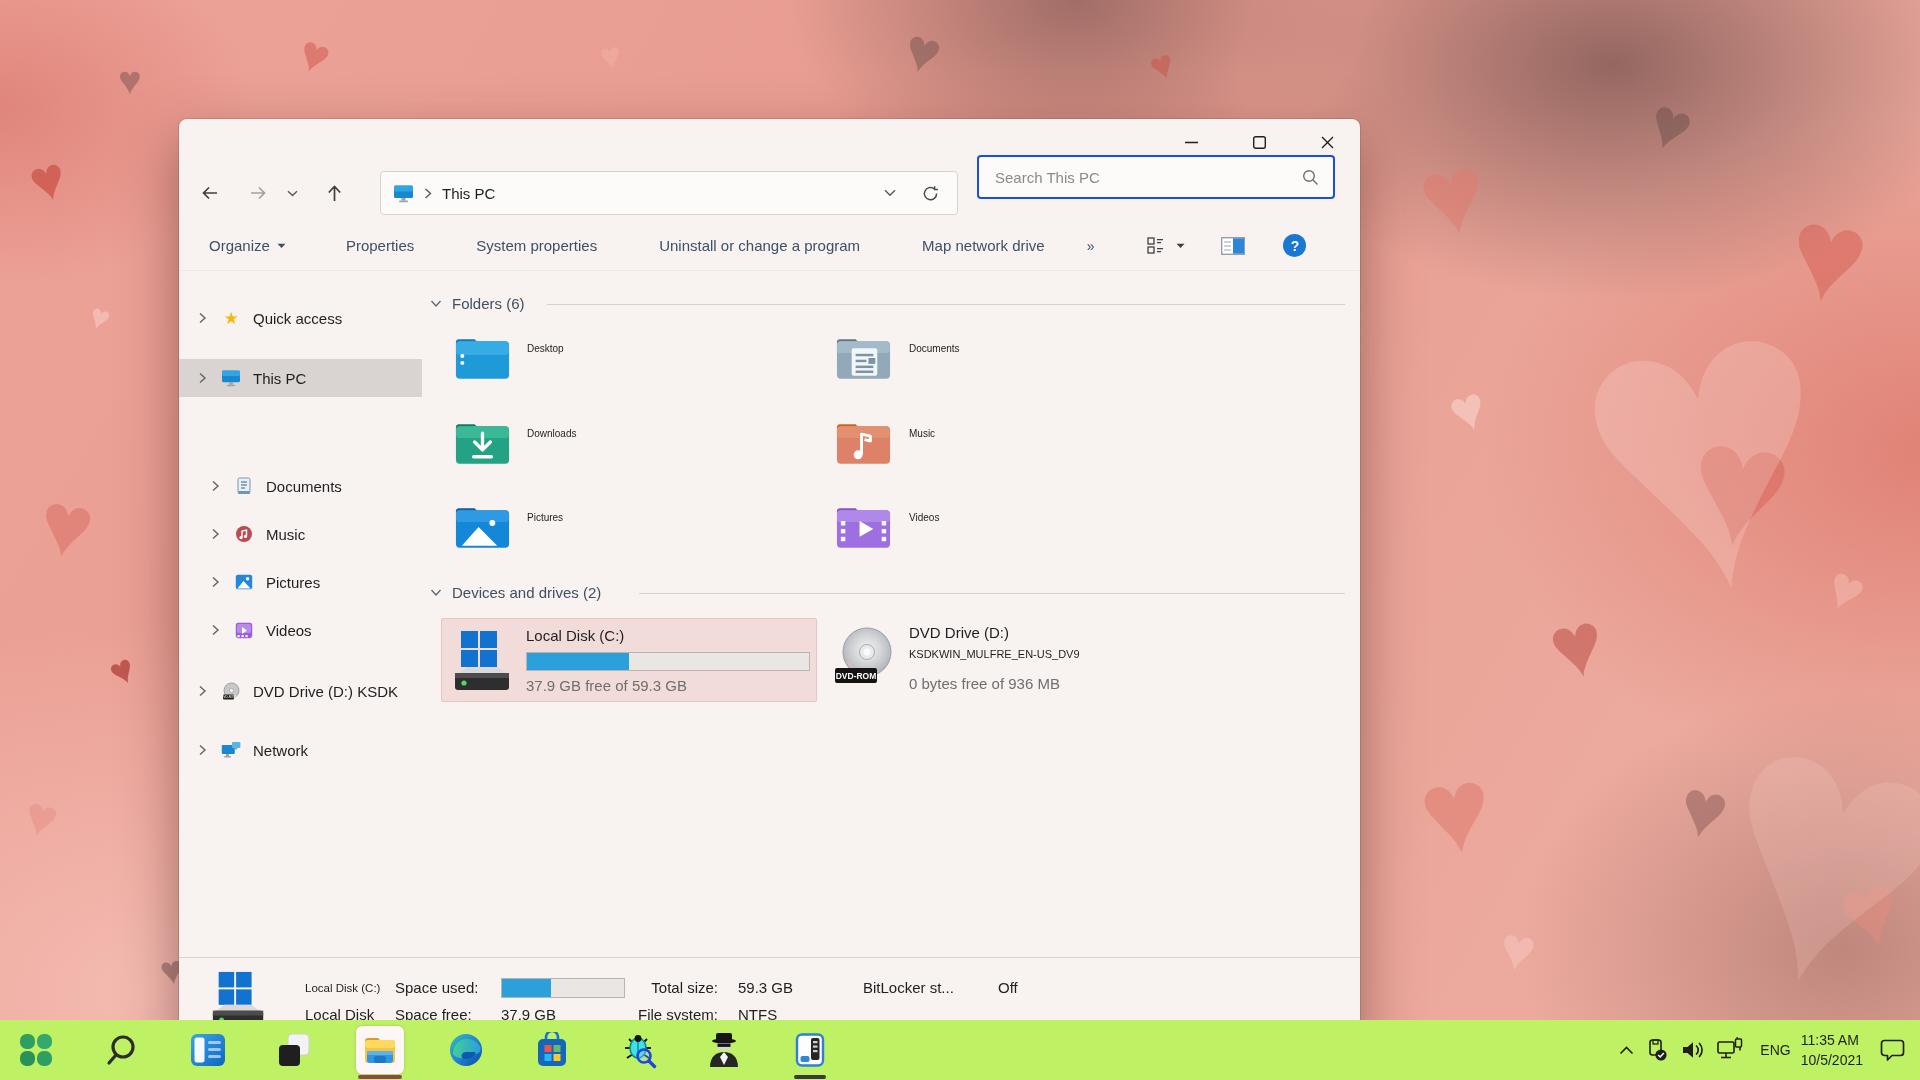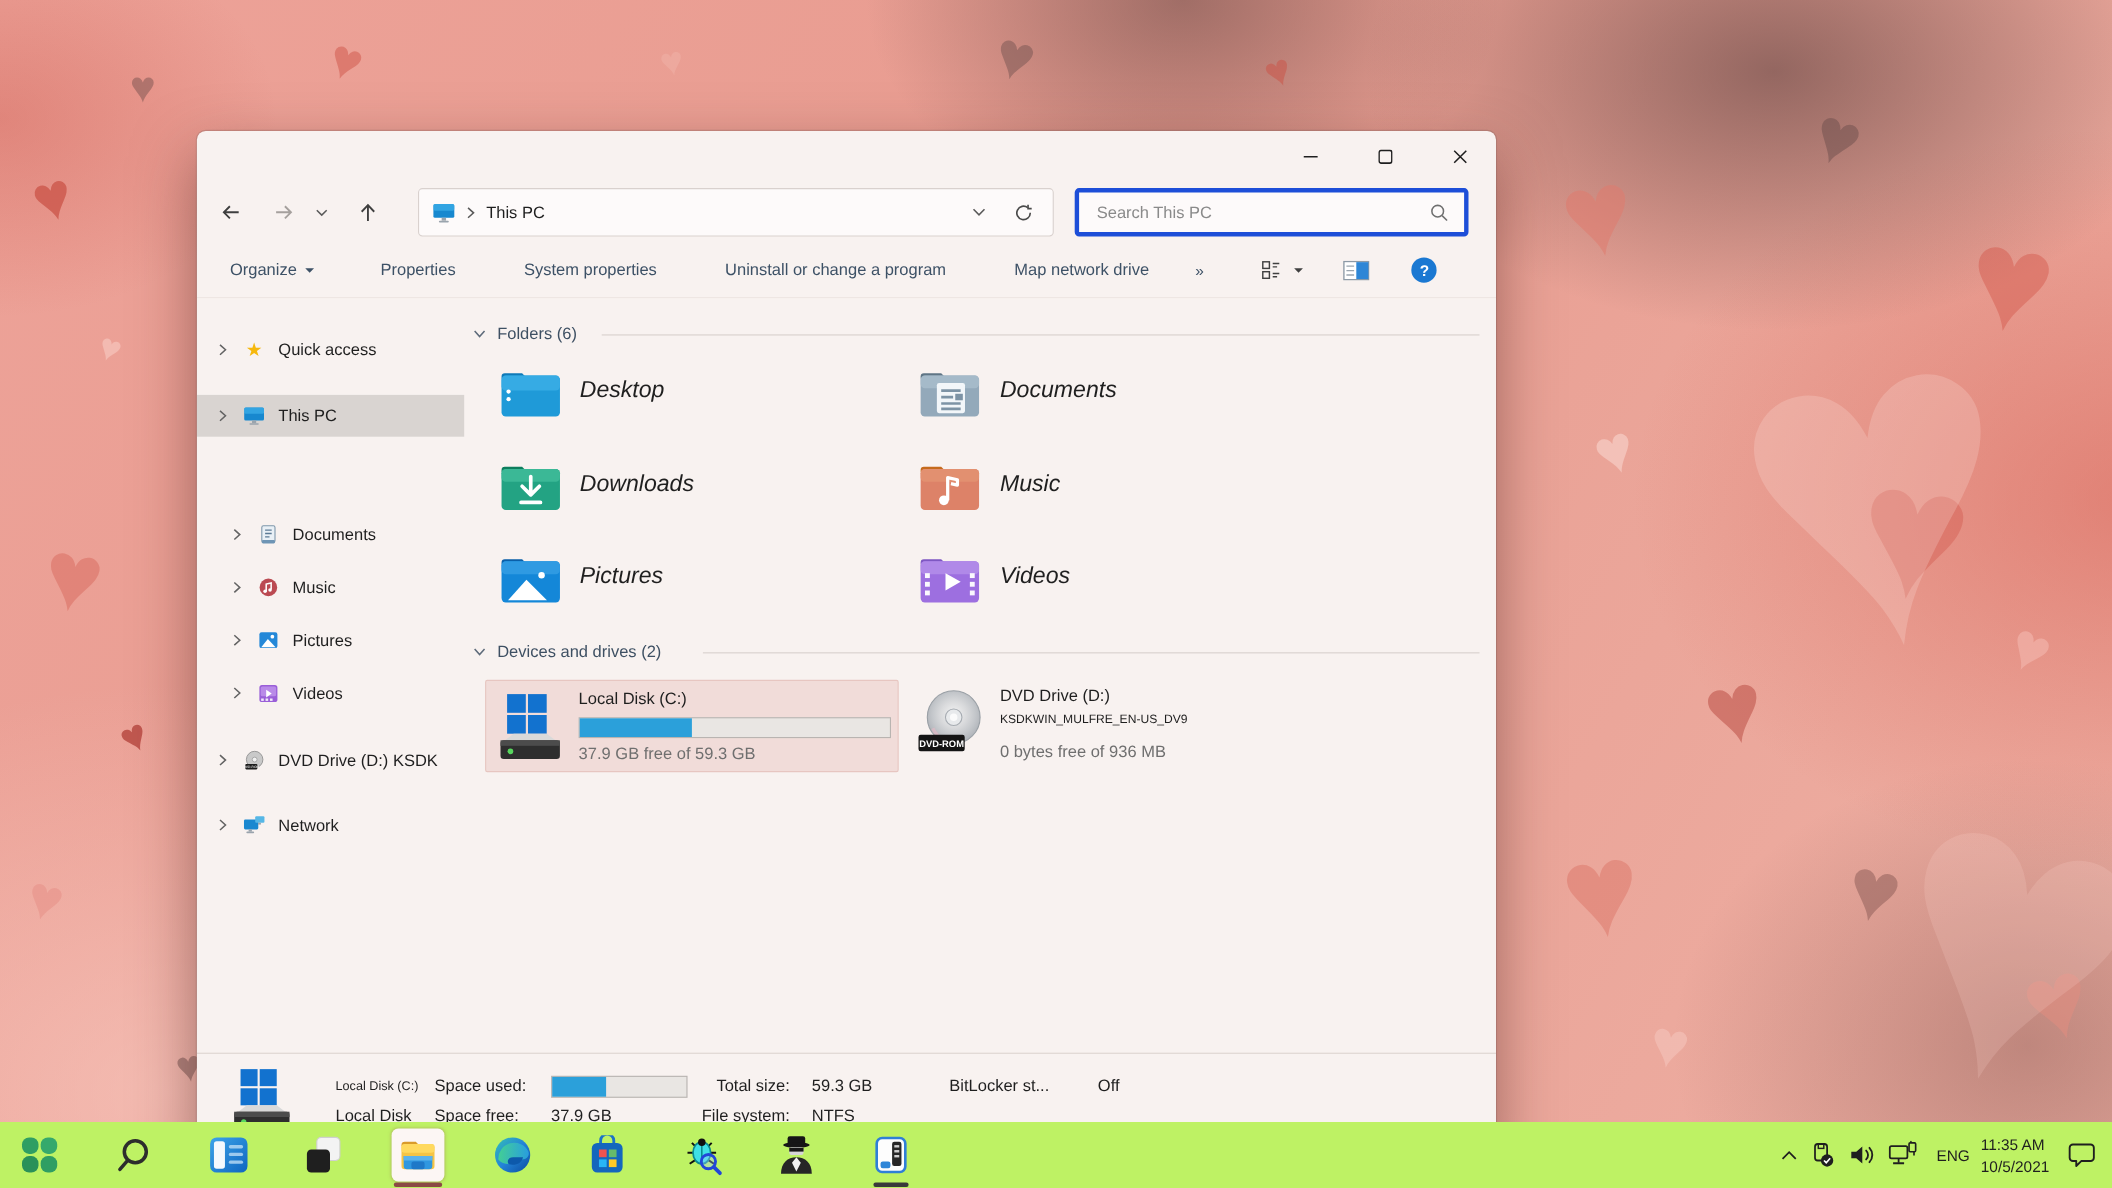--- a/index.html
+++ b/index.html
@@ -32,22 +32,22 @@
   .navbar { position:absolute; left:0; top:46px; right:0; height:56px; display:flex; align-items:center; }
   .navbtn { width:34px; height:34px; display:flex; align-items:center; justify-content:center; border-radius:4px; }
   .nav-back{ margin-left:14px;} .nav-fwd{ margin-left:14px;} .nav-chev{ width:22px; margin-left:6px;} .nav-up{ margin-left:14px;}
   .addressbar { position:absolute; left:201px; top:52px; width:578px; height:44px; background:#fdfafa;
     border:1px solid #d9d1ce; border-radius:4px; display:flex; align-items:center; }
   .addr-icon { margin-left:12px; }
   .addr-chev { margin-left:10px; }
   .addr-text { margin-left:10px; font-size:15px; color:#1f1f1f; }
   .addr-right { position:absolute; right:0; top:0; height:100%; display:flex; align-items:center; }
   .addr-dd { margin-right:26px; } .addr-refresh { margin-right:18px; }
-  .searchbox { position:absolute; left:798px; top:52px; width:358px; height:44px; background:#fdfafa;
-    border:4px solid #1d4ed8; border-radius:4px; display:flex; align-items:center;gap:24px; }
+  .searchbox { position:absolute; left:798px; top:36px; width:358px; height:44px; background:#fdfafa;
+    border:2px solid #1d4ed8; border-radius:4px; display:flex; align-items:center;gap:24px; }
   .searchbox input { border:none; outline:none; background:transparent; font-family:inherit;
     font-size:15px; color:#1f1f1f; margin-left:16px; flex:1; }
   .searchbox input::placeholder { color:#8a8a8a; }
   .search-mag { margin-right:14px; }
 
   
   .toolbar { position:absolute; left:0; top:102px; right:0; height:50px; display:flex; align-items:center;
     font-size:15px; color:#3d5166; border-bottom:1px solid #eee6e3; }
   .tbitem { display:flex; align-items:center; white-space:nowrap; cursor:default; }
   .tb-organize{margin-left:30px;} .tb-props{margin-left:60px;} .tb-sys{margin-left:62px;} .tb-uninst{margin-left:62px;} .tb-map{margin-left:62px;}
@@ -68,21 +68,21 @@
   .lvl0 .sb-chev { margin-left:19px; margin-right:13px; }
   .lvl1 .sb-chev { margin-left:32px; margin-right:13px; }
   .star { color:#f6b80c; font-size:17px; }
 
   
   .main { position:absolute; left:243px; top:152px; width:938px; height:500px; }
   .secheader { position:absolute; display:flex; align-items:center; font-size:15px; color:#3e5063; }
   .secline { position:absolute; height:1px; background:#d8d0cc; }
   .ftile { position:absolute; display:flex; cursor:default; }
   .fico { width:59px; height:50px; display:block; }
-  .flabel { position:absolute; font-size:21px;font-style:italic; }
+  .flabel { position:absolute; font-size:10px; }
 
   .drivetile { position:absolute; left:19px; top:347px; width:376px; height:84px;
     background:#f1dcd9; border:1px solid #e7c6c1; border-radius:2px; }
   .dt-icon { position:absolute; left:7px; top:10px; }
   .dt-name { position:absolute; left:84px; top:8px; font-size:15px; }
   .dt-bar { position:absolute; left:84px; top:33px; width:284px; height:19px; background:#e9e6e3; border:1px solid #b9b4b1; }
   .dt-fill { height:100%; background:#2ba0da; }
   .dt-free { position:absolute; left:84px; top:58px; font-size:15px; color:#6f6f6f; }
 
   .dvdtile { position:absolute; left:395px; top:347px; width:376px; height:84px; }

